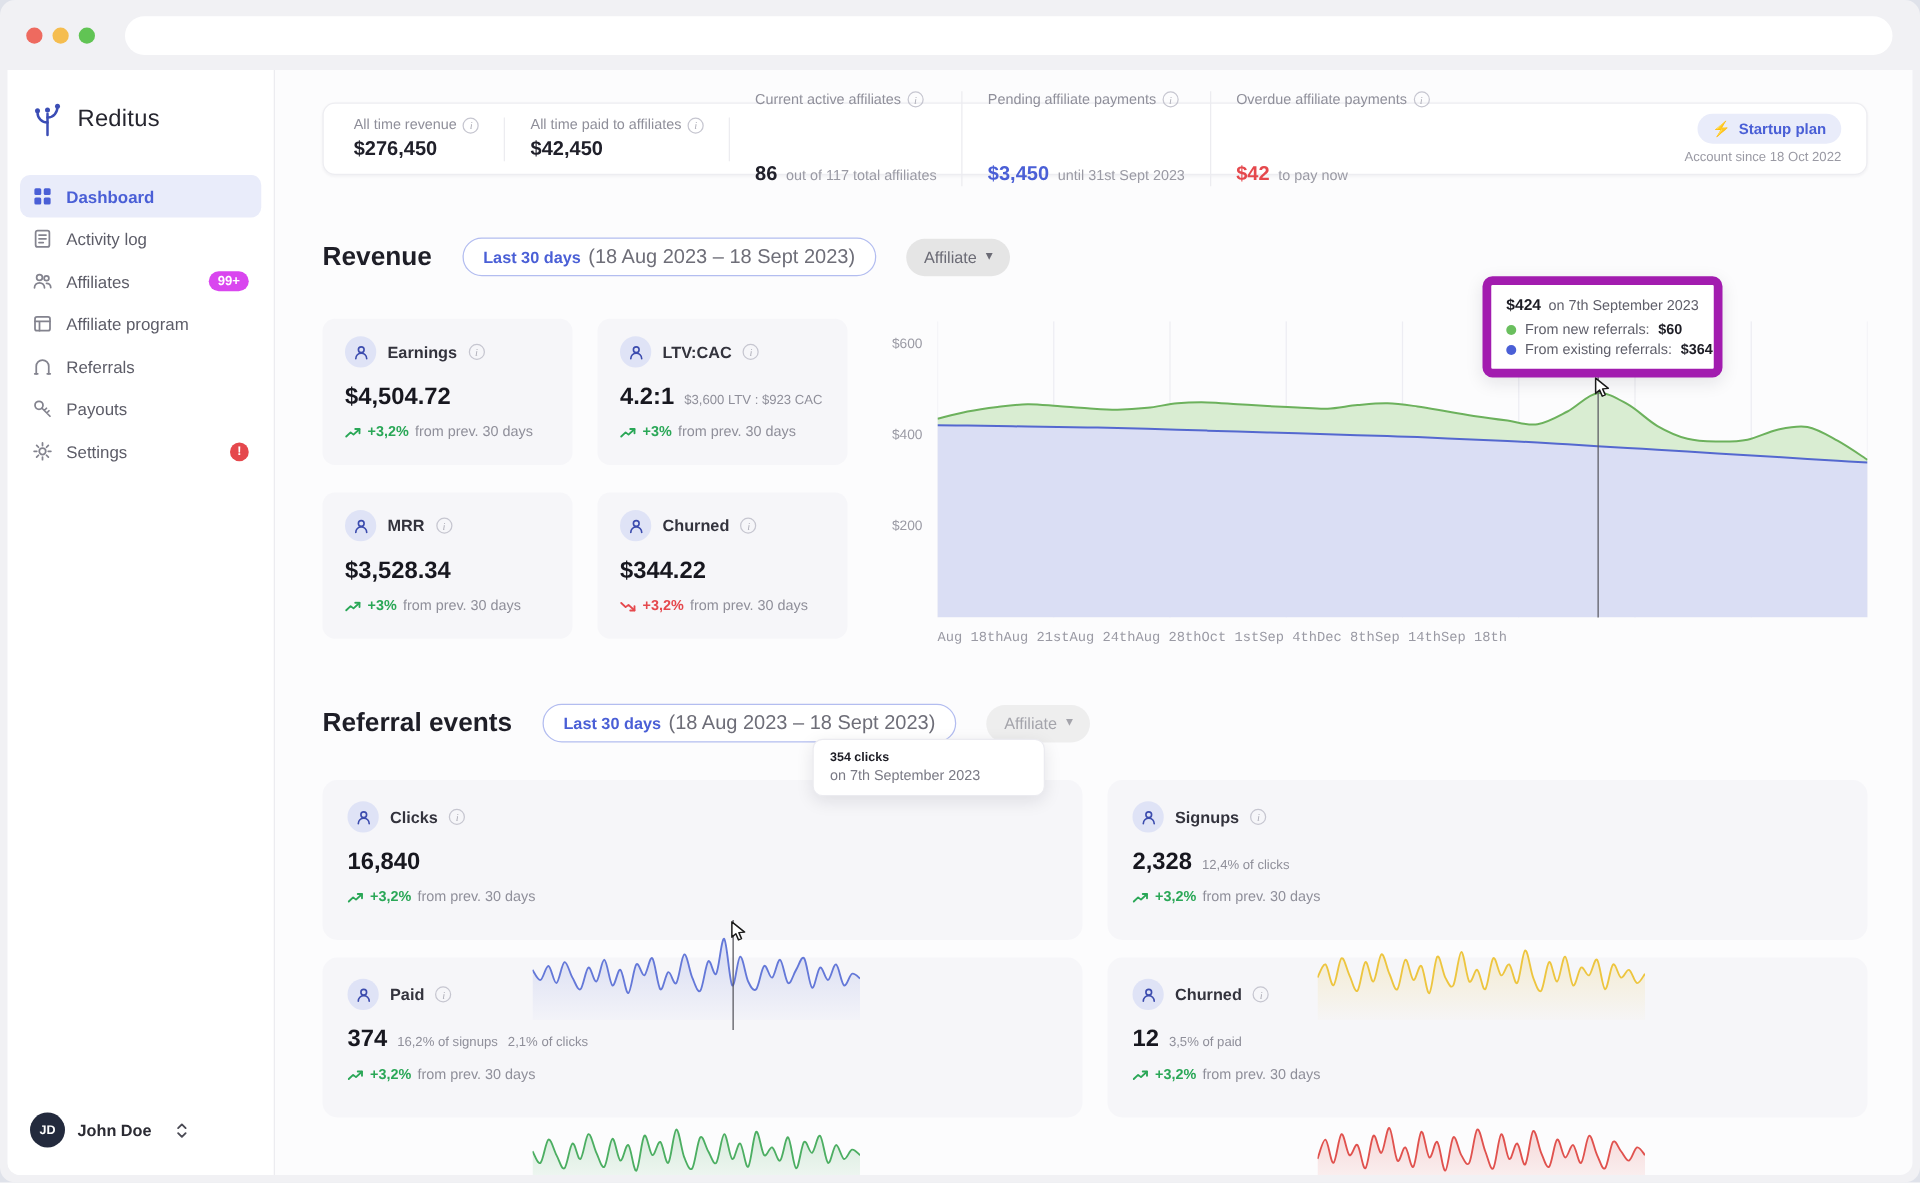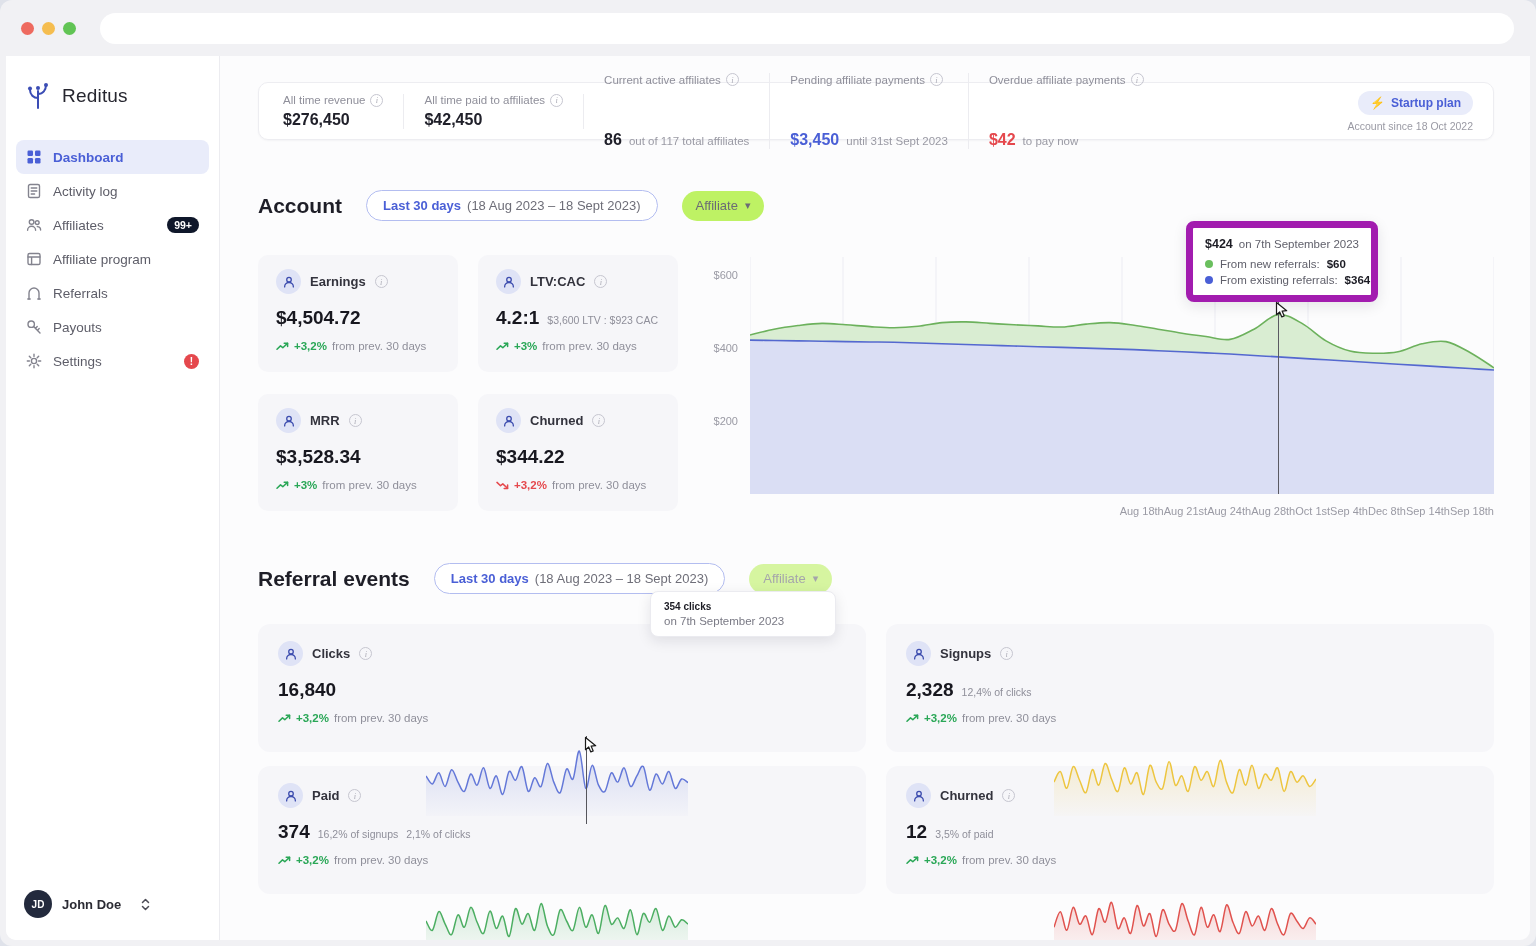--- a/index.html
+++ b/index.html
@@ -17,21 +17,21 @@
   .urlbar { flex: 1; height: 31px; background: #ffffff; border-radius: 16px; margin-left: 16px; }
   
   .content { height: 884px; display: flex; background: #fcfcfd; border-radius: 0 0 10px 10px; overflow: hidden; }
   .sidebar { width: 214px; background: #ffffff; border-right: 1px solid #ececf0; display: flex; flex-direction: column; padding: 0 10px; flex-shrink: 0; }
   .logo-row { display: flex; align-items: center; gap: 10px; padding: 26px 8px 30px; }
   .logo-text { font-size: 19px; font-weight: 400; color: #26262f; letter-spacing: .2px; }
   .nav-item { display: flex; align-items: center; gap: 11px; height: 34px; padding: 0 10px; border-radius: 8px; color: #5d5d68; font-size: 13.5px; cursor: pointer; }
   .nav-item .nav-icon { width: 16px; height: 16px; color: #83838e; flex-shrink: 0; display: inline-flex; }
   .nav-item.active { background: #e9ecfa; color: #4a5fd6; font-weight: 700; }
   .nav-item.active .nav-icon { color: #4a5fd6; }
-  .badge-pill { margin-left: auto; background: #0f172a; color: #fff; font-size: 10.5px; font-weight: 700; padding: 2px 7px; border-radius: 9px; }
+  .badge-pill { margin-left: auto; background: #d946ef; color: #fff; font-size: 10.5px; font-weight: 700; padding: 2px 7px; border-radius: 9px; }
   .badge-alert { margin-left: auto; background: #e5484d; color: #fff; width: 15px; height: 15px; border-radius: 50%; font-size: 10px; font-weight: 700; display: flex; align-items: center; justify-content: center; }
   .user-row { margin-top: auto; margin-bottom: 14px; display: flex; align-items: center; gap: 10px; padding: 8px 8px; cursor: pointer; text-align: center; }
   .avatar { width: 28px; height: 28px; border-radius: 50%; background: #232a3d; color: #fff; font-size: 10px; font-weight: 700; display: flex; align-items: center; justify-content: center; }
   .user-name { font-size: 13px; font-weight: 700; color: #2b2b33; }
   .sort-icon { margin-left: 8px; color: #4b4b55; display: inline-flex; }
   .main { flex: 1; padding: 26px 36px 0 38px; position: relative; overflow: hidden; }
   
   .stats-card { background: #fff; border: 1px solid #ededf1; border-radius: 10px; height: 58px; display: flex; align-items: center; padding: 0 4px; box-shadow: 0 1px 2px rgba(20,20,40,.04); }
   .stat { padding: 0 20px; }
   .stat.div { border-right: 1px solid #ececf0; }
@@ -42,42 +42,42 @@
   .plan-wrap { margin-left: auto; display: flex; flex-direction: column; align-items: flex-end; gap: 5px; padding-right: 16px; }
   .plan-btn { background: #e9ecfa; color: #4a5fd6; font-size: 12px; font-weight: 700; border-radius: 14px; padding: 5px 12px; display: flex; gap: 6px; align-items: center; border: none; cursor: pointer; font-family: inherit; }
   .account-since { font-size: 10.5px; color: #9a9aa4; }
   .info { width: 13px; height: 13px; border: 1px solid #c6c6d0; border-radius: 50%; color: #aeaeb8; font-size: 8.5px; display: inline-flex; align-items: center; justify-content: center; font-family: "Liberation Serif", serif; font-style: italic; flex-shrink: 0; cursor: pointer; }
   
   .sec-head { display: flex; align-items: center; gap: 24px; }
   .sec-head.rev { margin-top: 50px; }
   .sec-title { font-size: 21px; font-weight: 700; color: #1e1e27; }
   .range-pill { border: 1px solid #b3bdf0; border-radius: 17px; height: 31px; display: flex; align-items: center; padding: 0 16px; gap: 6px; background: #fff; cursor: pointer; font-family: inherit; white-space: nowrap; }
   .range-bold { color: #4a5fd6; font-weight: 700; font-size: 13px; }
-  .range-rest { color: #6e6e78; font-size: 13px; }
-  .drop-pill { background: #bef264; border-radius: 16px; height: 30px; display: flex; align-items: center; gap: 7px; padding: 0 14px; font-size: 13px; color: #6b6b75; border: none; cursor: pointer; font-family: inherit; }
+  .range-rest { color: #6e6e78; font-size: 16px; }
+  .drop-pill { background: #e5e5e5; border-radius: 16px; height: 30px; display: flex; align-items: center; gap: 7px; padding: 0 14px; font-size: 13px; color: #6b6b75; border: none; cursor: pointer; font-family: inherit; }
   .drop-pill.faded { opacity: .6; }
   .chev { font-size: 11px; line-height: 1; }
   
   .rev-body { display: flex; margin-top: 34px; }
   .metric-grid { display: grid; grid-template-columns: 200px 200px; grid-auto-rows: 117px; gap: 22px 20px; flex-shrink: 0; }
   .mcard { background: #f6f6f9; border-radius: 10px; padding: 14px 18px; }
   .mcard-head { display: flex; align-items: center; gap: 9px; }
   .micon { width: 25px; height: 25px; border-radius: 50%; background: #dfe3f6; display: inline-flex; align-items: center; justify-content: center; color: #3c4cae; flex-shrink: 0; }
   .mlabel { font-size: 13px; font-weight: 700; color: #33333d; }
   .mvalue { font-size: 19px; font-weight: 700; color: #17171f; margin-top: 13px; display: flex; align-items: baseline; gap: 8px; white-space: nowrap; }
   .mvalue-suffix { font-size: 10.5px; color: #8f8f9a; font-weight: 400; }
   .mchange { margin-top: 11px; font-size: 11.5px; color: #8f8f9a; display: flex; align-items: center; gap: 5px; white-space: nowrap; }
   .chg-green { color: #2aa757; font-weight: 700; display: inline-flex; align-items: center; }
   .chg-red { color: #e5484d; font-weight: 700; display: inline-flex; align-items: center; }
   
   .chart-wrap { flex: 1; margin-left: 26px; position: relative; padding-left: 46px; padding-top: 2px; }
   .y-labels { position: absolute; left: 0; top: 2px; width: 40px; height: 237px; }
   .y-labels span { position: absolute; right: 6px; font-size: 11px; color: #9a9aa4; }
   .plot { position: relative; height: 237px; }
-  .x-labels { display: flex; justify-content: flex-end; font-size: 11px; color: #9a9aa4; margin-top: 11px; }
+  .x-labels { display: flex; justify-content: flex-start; font-size: 11px; color: #9a9aa4; margin-top: 11px; font-family: Liberation Mono, monospace; }
   .crosshair { position: absolute; top: 5px; bottom: 0; width: 1px; background: #5a5a62; z-index: 2; }
   .cursor-glyph { position: absolute; z-index: 6; display: inline-flex; }
   .chart-tip { position: absolute; top: -36px; left: 436px; width: 192px; background: #fff; border: 7px solid #a21caf; border-radius: 8px; box-shadow: 0 4px 14px rgba(20,20,40,.10); padding: 9px 12px; z-index: 5; font-size: 11.5px; color: #5f5f6a; }
   .tip-line1 { display: flex; gap: 6px; align-items: baseline; margin-bottom: 7px; }
   .tip-val { font-weight: 700; color: #1c1c24; font-size: 12.5px; }
   .tip-row { display: flex; align-items: center; gap: 7px; margin-top: 4px; white-space: nowrap; }
   .dot-sm { width: 8px; height: 8px; border-radius: 50%; flex-shrink: 0; }
   .dot-green { background: #6abf5e; } .dot-blue { background: #4a5fd6; }
   .tip-row b { color: #1c1c24; }
   
@@ -257,21 +257,21 @@
         <div class="plan-wrap">
           <button class="plan-btn">
             <span>⚡</span>
             <span>Startup plan</span>
           </button>
           <span class="account-since">Account since 18 Oct 2022</span>
         </div>
       </div>
 
       <div class="sec-head rev">
-        <h2 class="sec-title">Account</h2>
+        <h2 class="sec-title">Revenue</h2>
         <button class="range-pill">
           <span class="range-bold">Last 30 days</span>
           <span class="range-rest">(18 Aug 2023 – 18 Sept 2023)</span>
         </button>
         <button class="drop-pill">
           <span>Affiliate</span>
           <span class="chev">▾</span>
         </button>
       </div>
 

